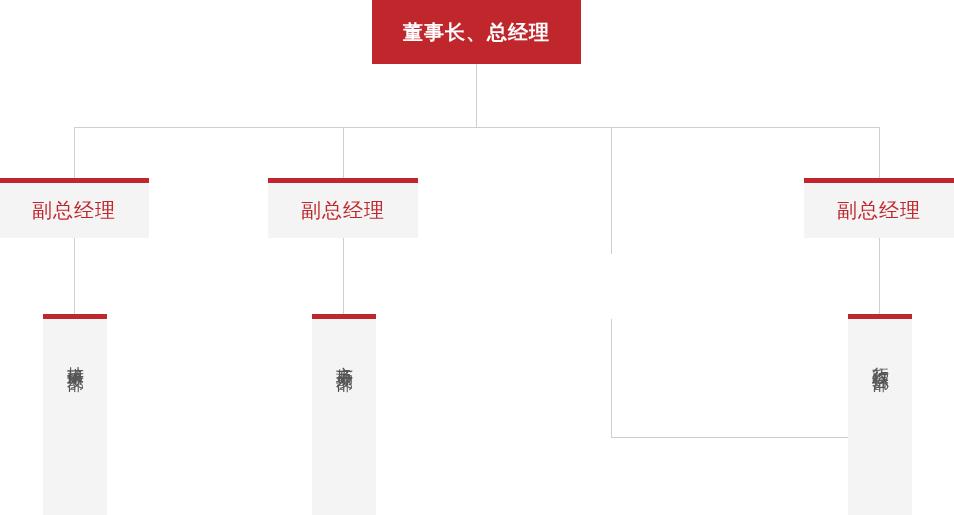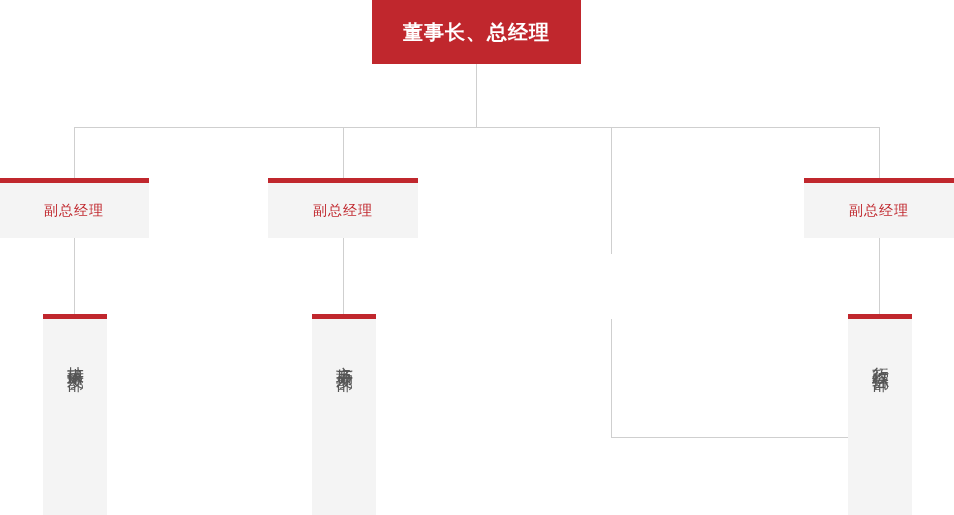--- a/index.html
+++ b/index.html
@@ -43,21 +43,21 @@
     color: #ffffff;
     font-size: 20px;
     font-weight: bold;
     letter-spacing: 1px;
   }
 
   
   .node--exec {
     background: #f4f4f4;
     color: #c0272d;
-    font-size: 14px;
+    font-size: 20px;
     border-top: 5px solid #c0272d;
     letter-spacing: 1px;
   }
 
   
   .node--dept {
     background: #f4f4f4;
     color: #555555;
     font-size: 17px;
     border-top: 5px solid #c0272d;

